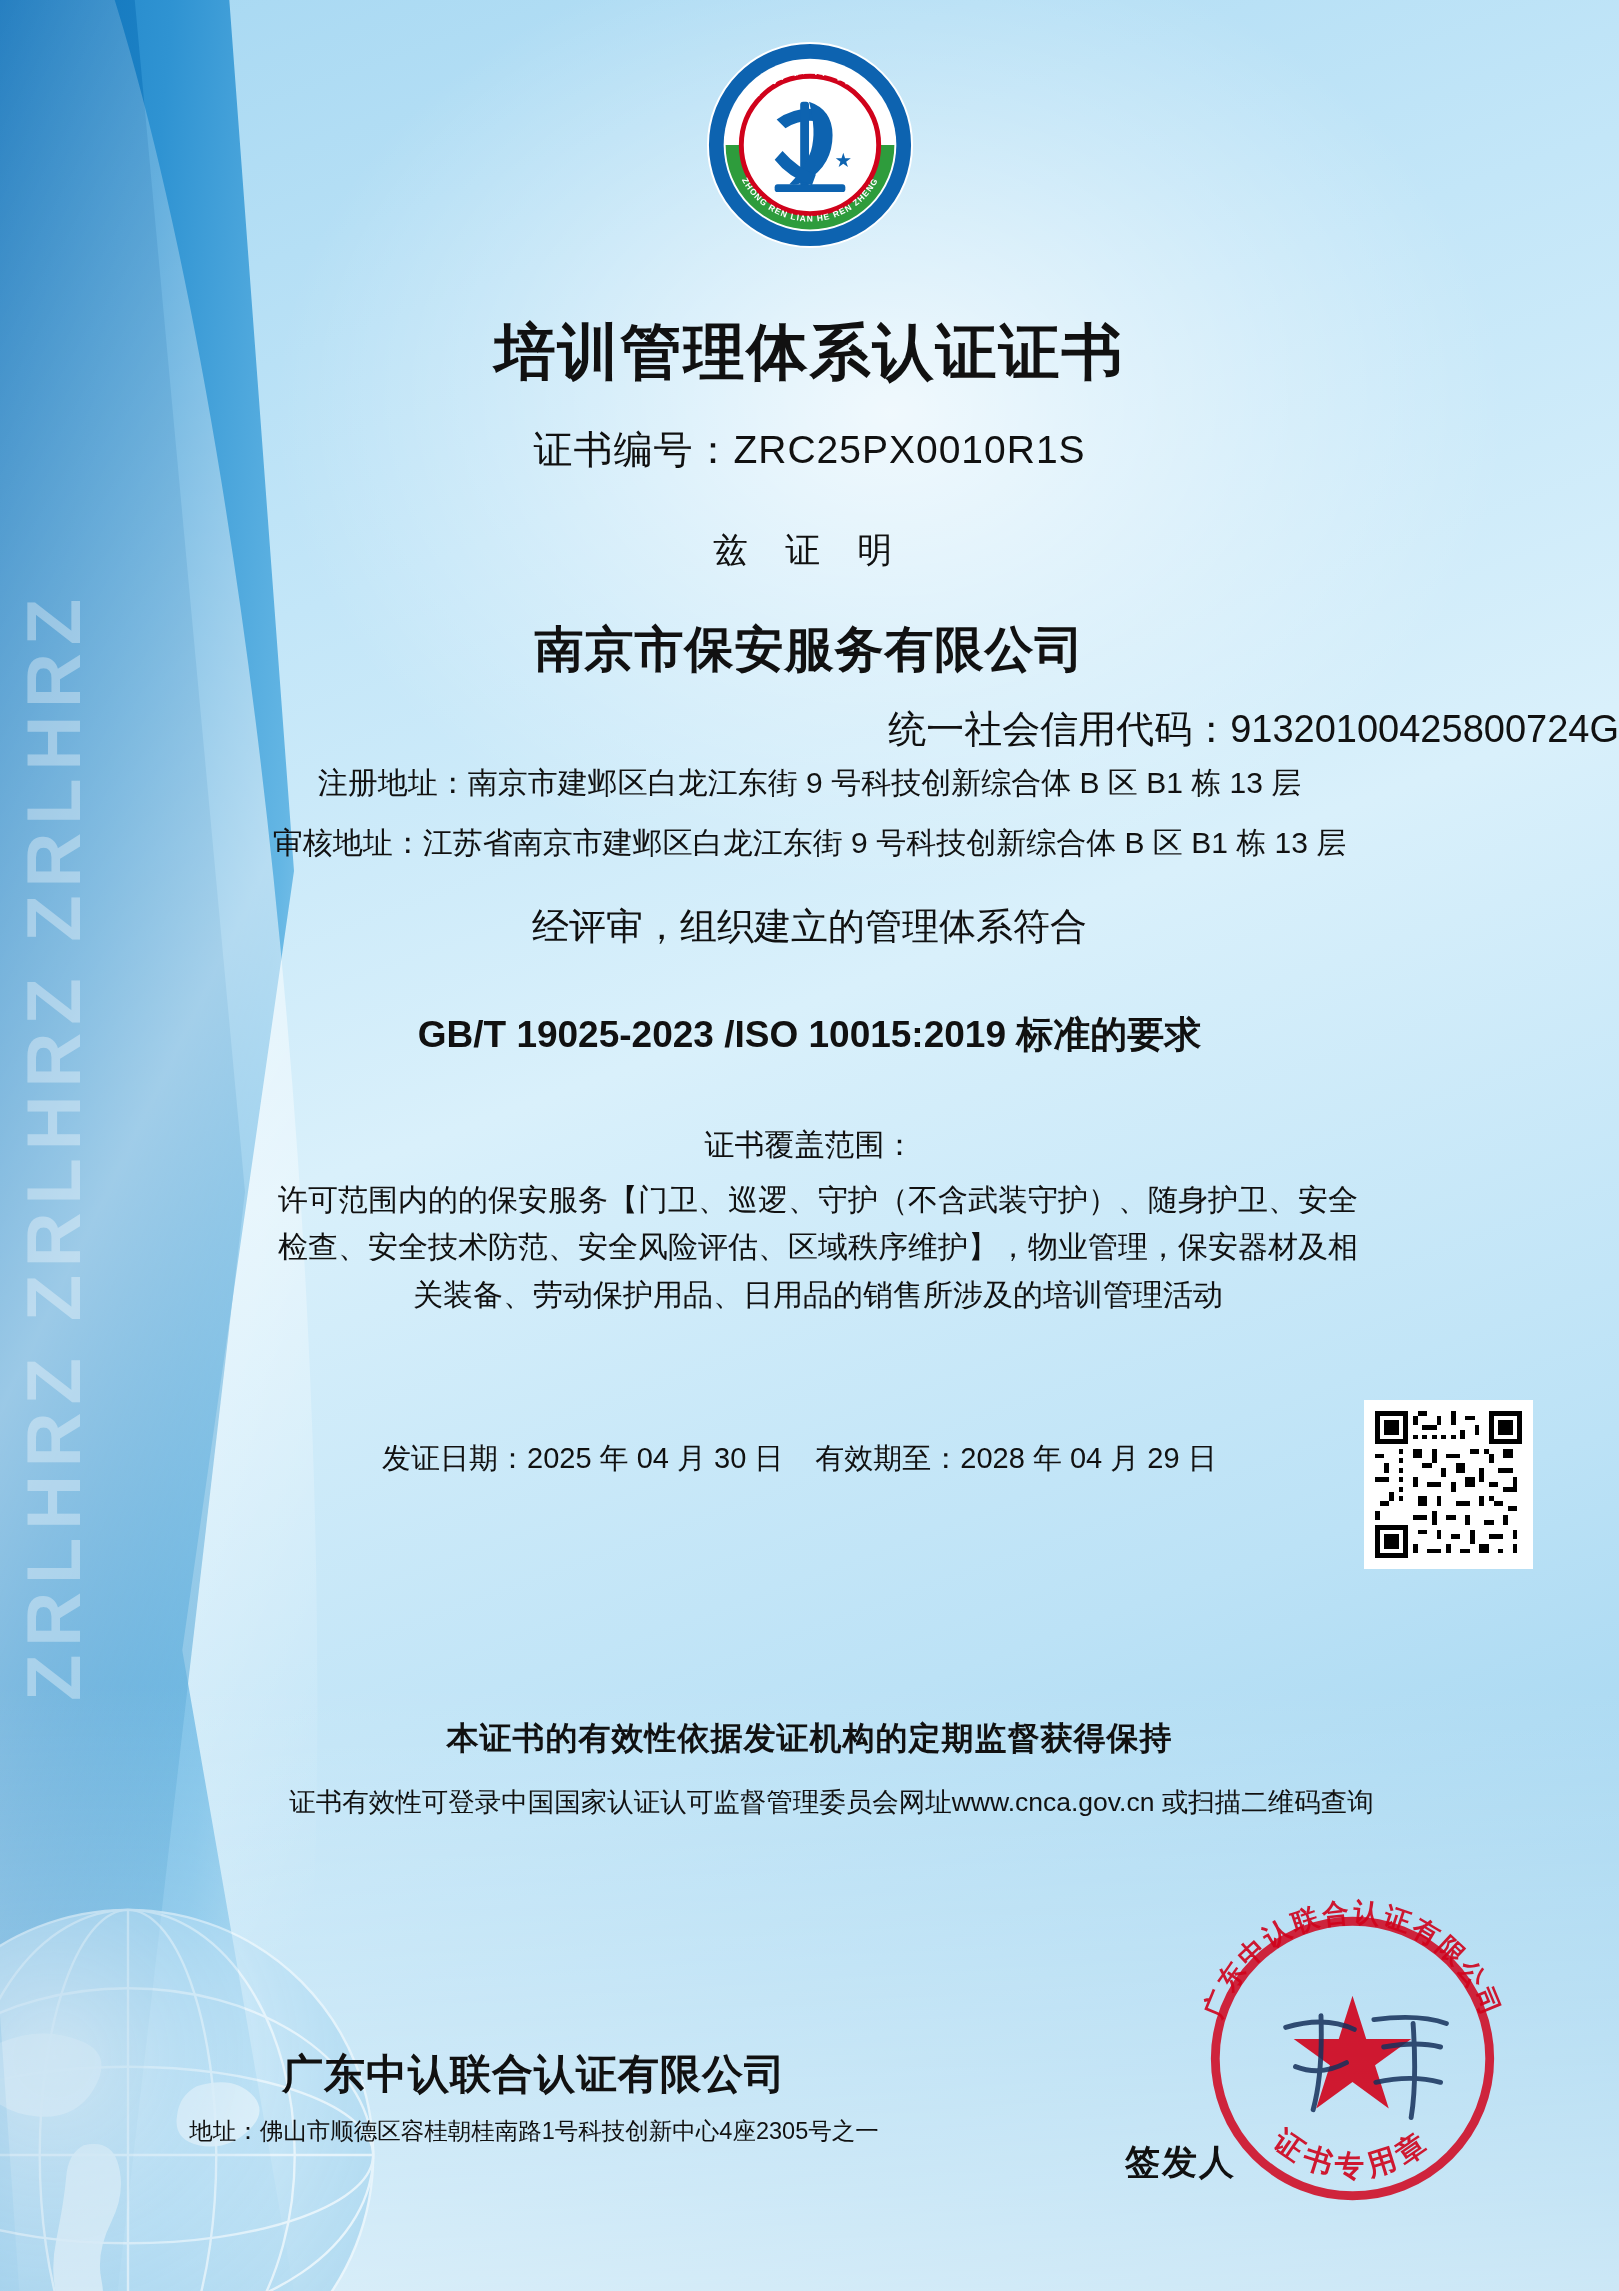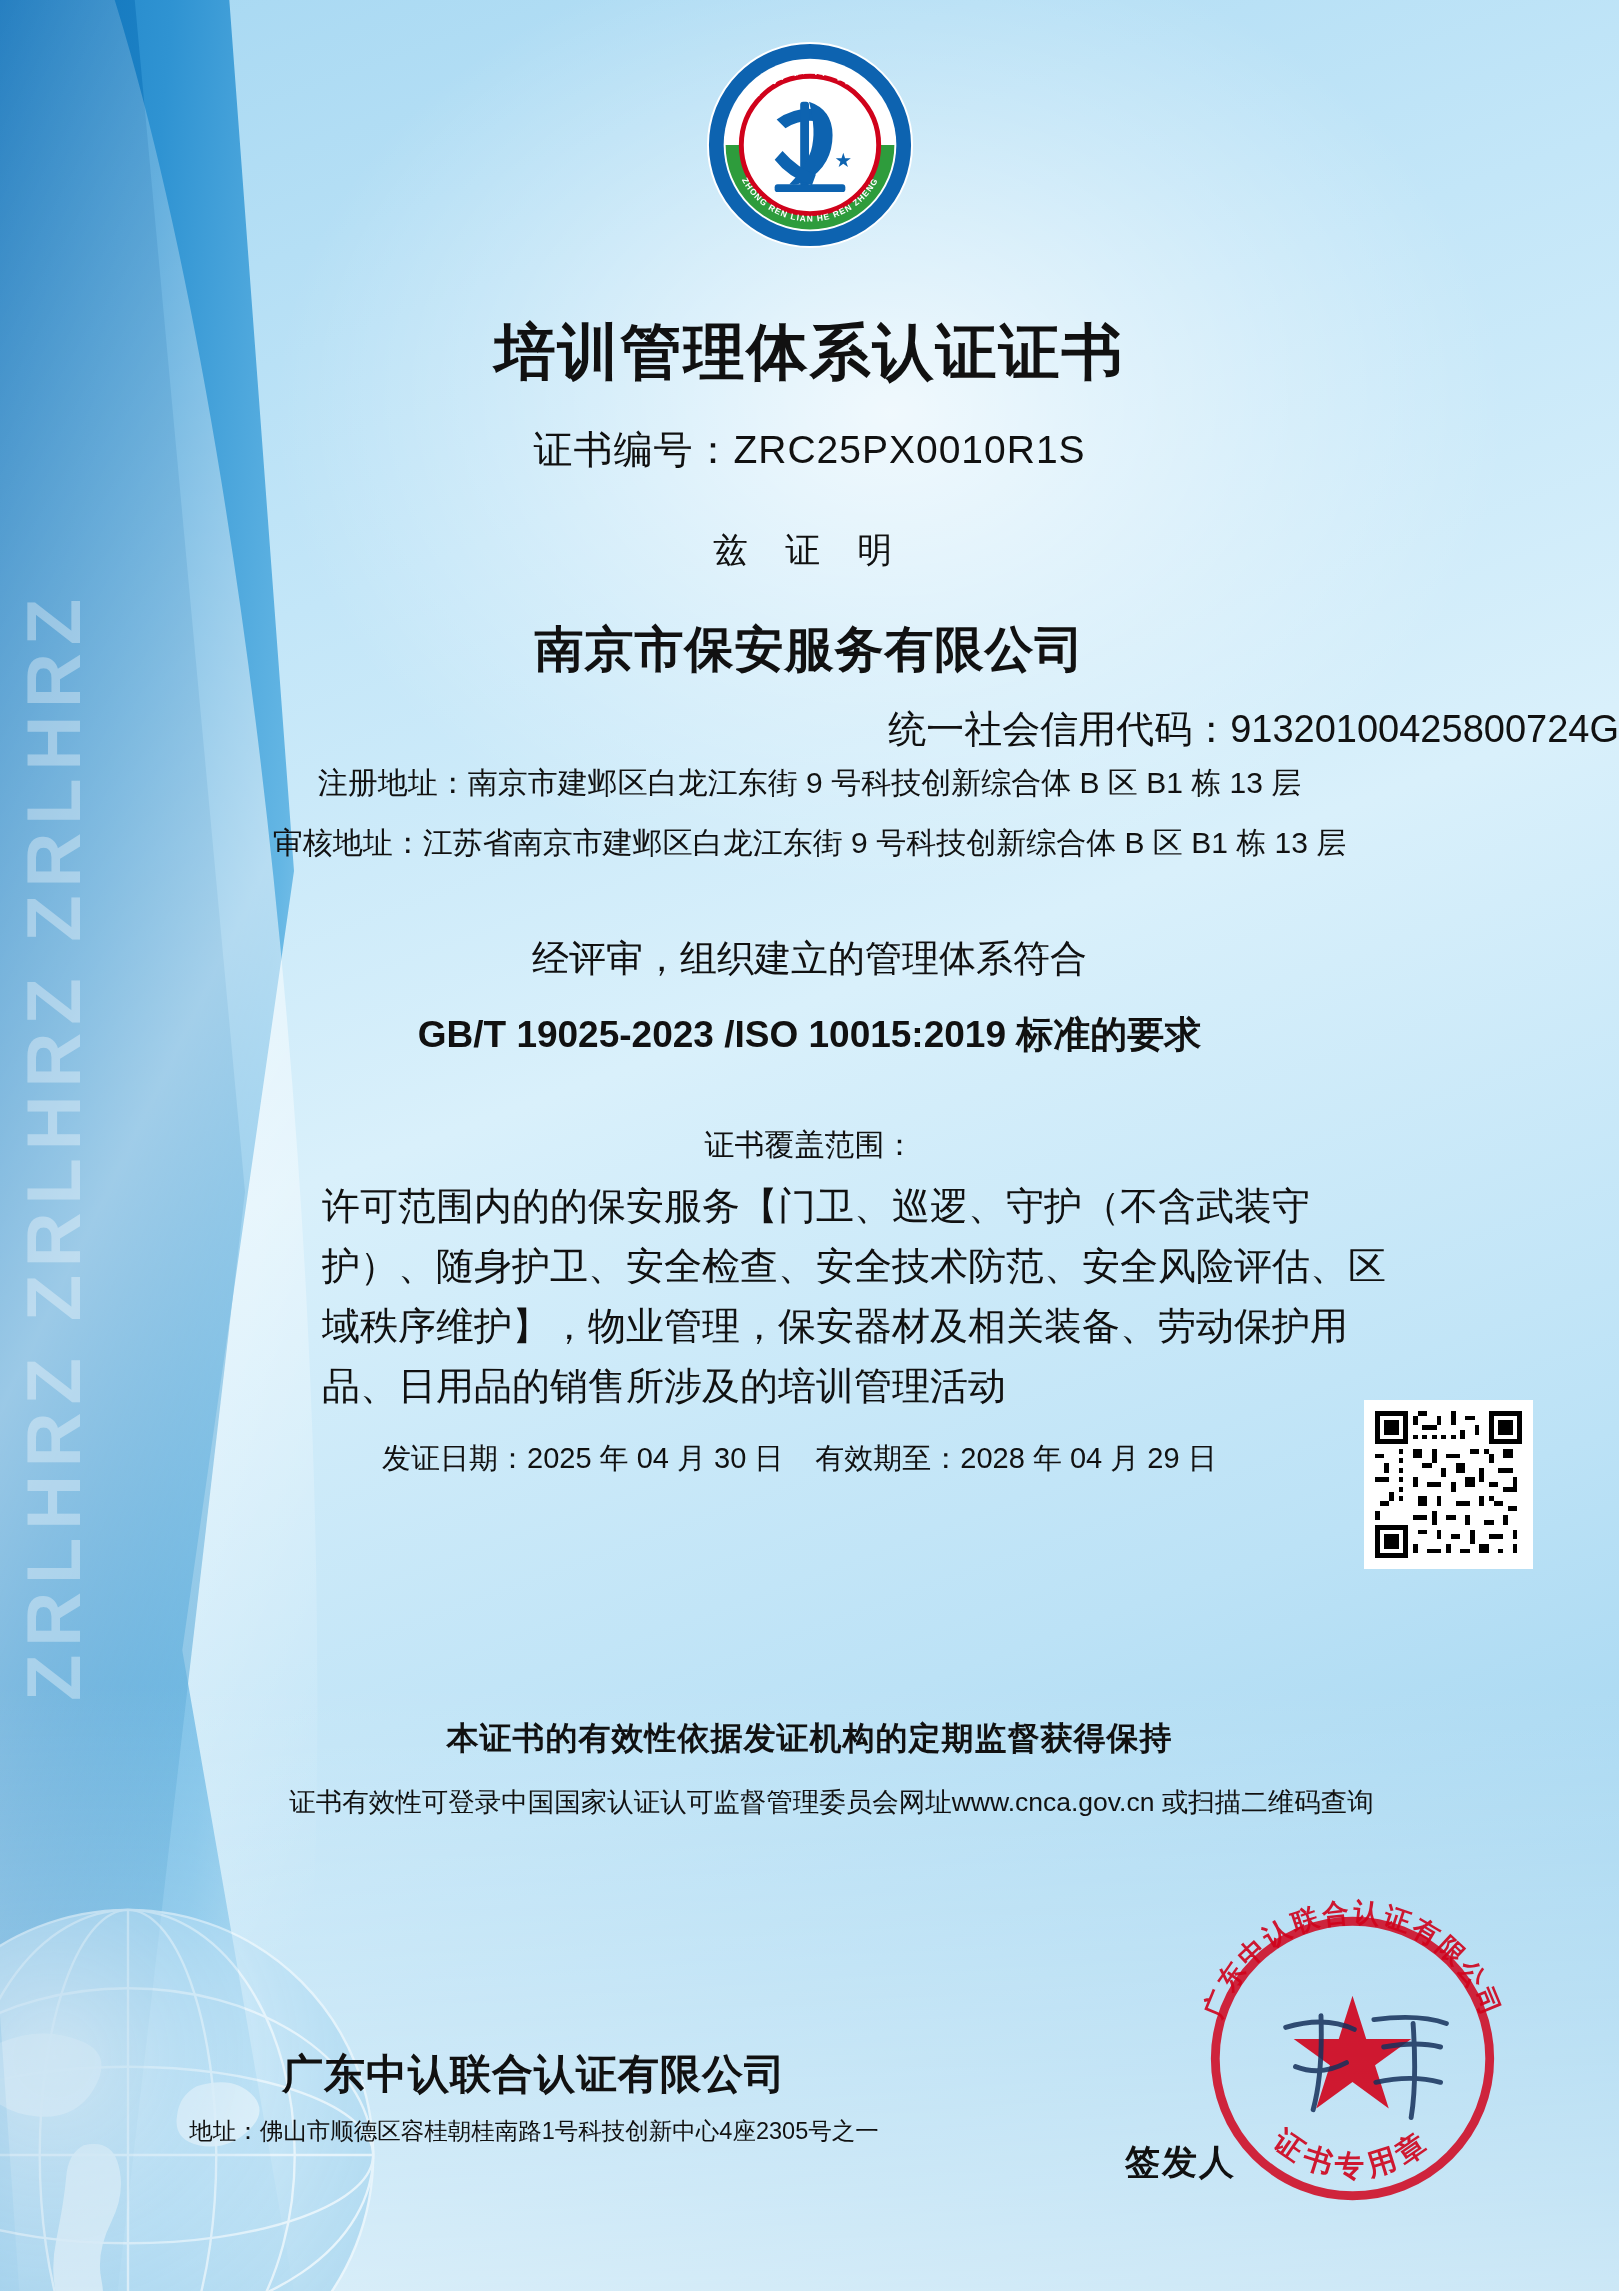--- a/index.html
+++ b/index.html
@@ -174,21 +174,21 @@
     position: absolute;
     top: 823px;
     width: 100%;
     text-align: center;
     font-size: 30px;
     color: #111;
   }
 
   .conform-line {
     position: absolute;
-    top: 934px;
+    top: 902px;
     width: 100%;
     text-align: center;
     font-size: 37px;
     color: #111;
     font-weight: 500;
   }
   .standard-line {
     position: absolute;
     top: 1010px;
     width: 100%;
@@ -204,24 +204,24 @@
     width: 100%;
     text-align: center;
     font-size: 30px;
     color: #111;
   }
   .scope-body {
     position: absolute;
     top: 1176px;
     left: 274px;
     width: 1088px;
-    font-size: 38px;
+    text-align: center;
+    font-size: 30px;
     line-height: 1.58;
     color: #111;
-    margin-left: 48px;
   }
 
   .dates {
     position: absolute;
     top: 1439px;
     left: 382px;
     width: 902px;
     display: flex;
     justify-content: flex-start;
     gap: 32px;

